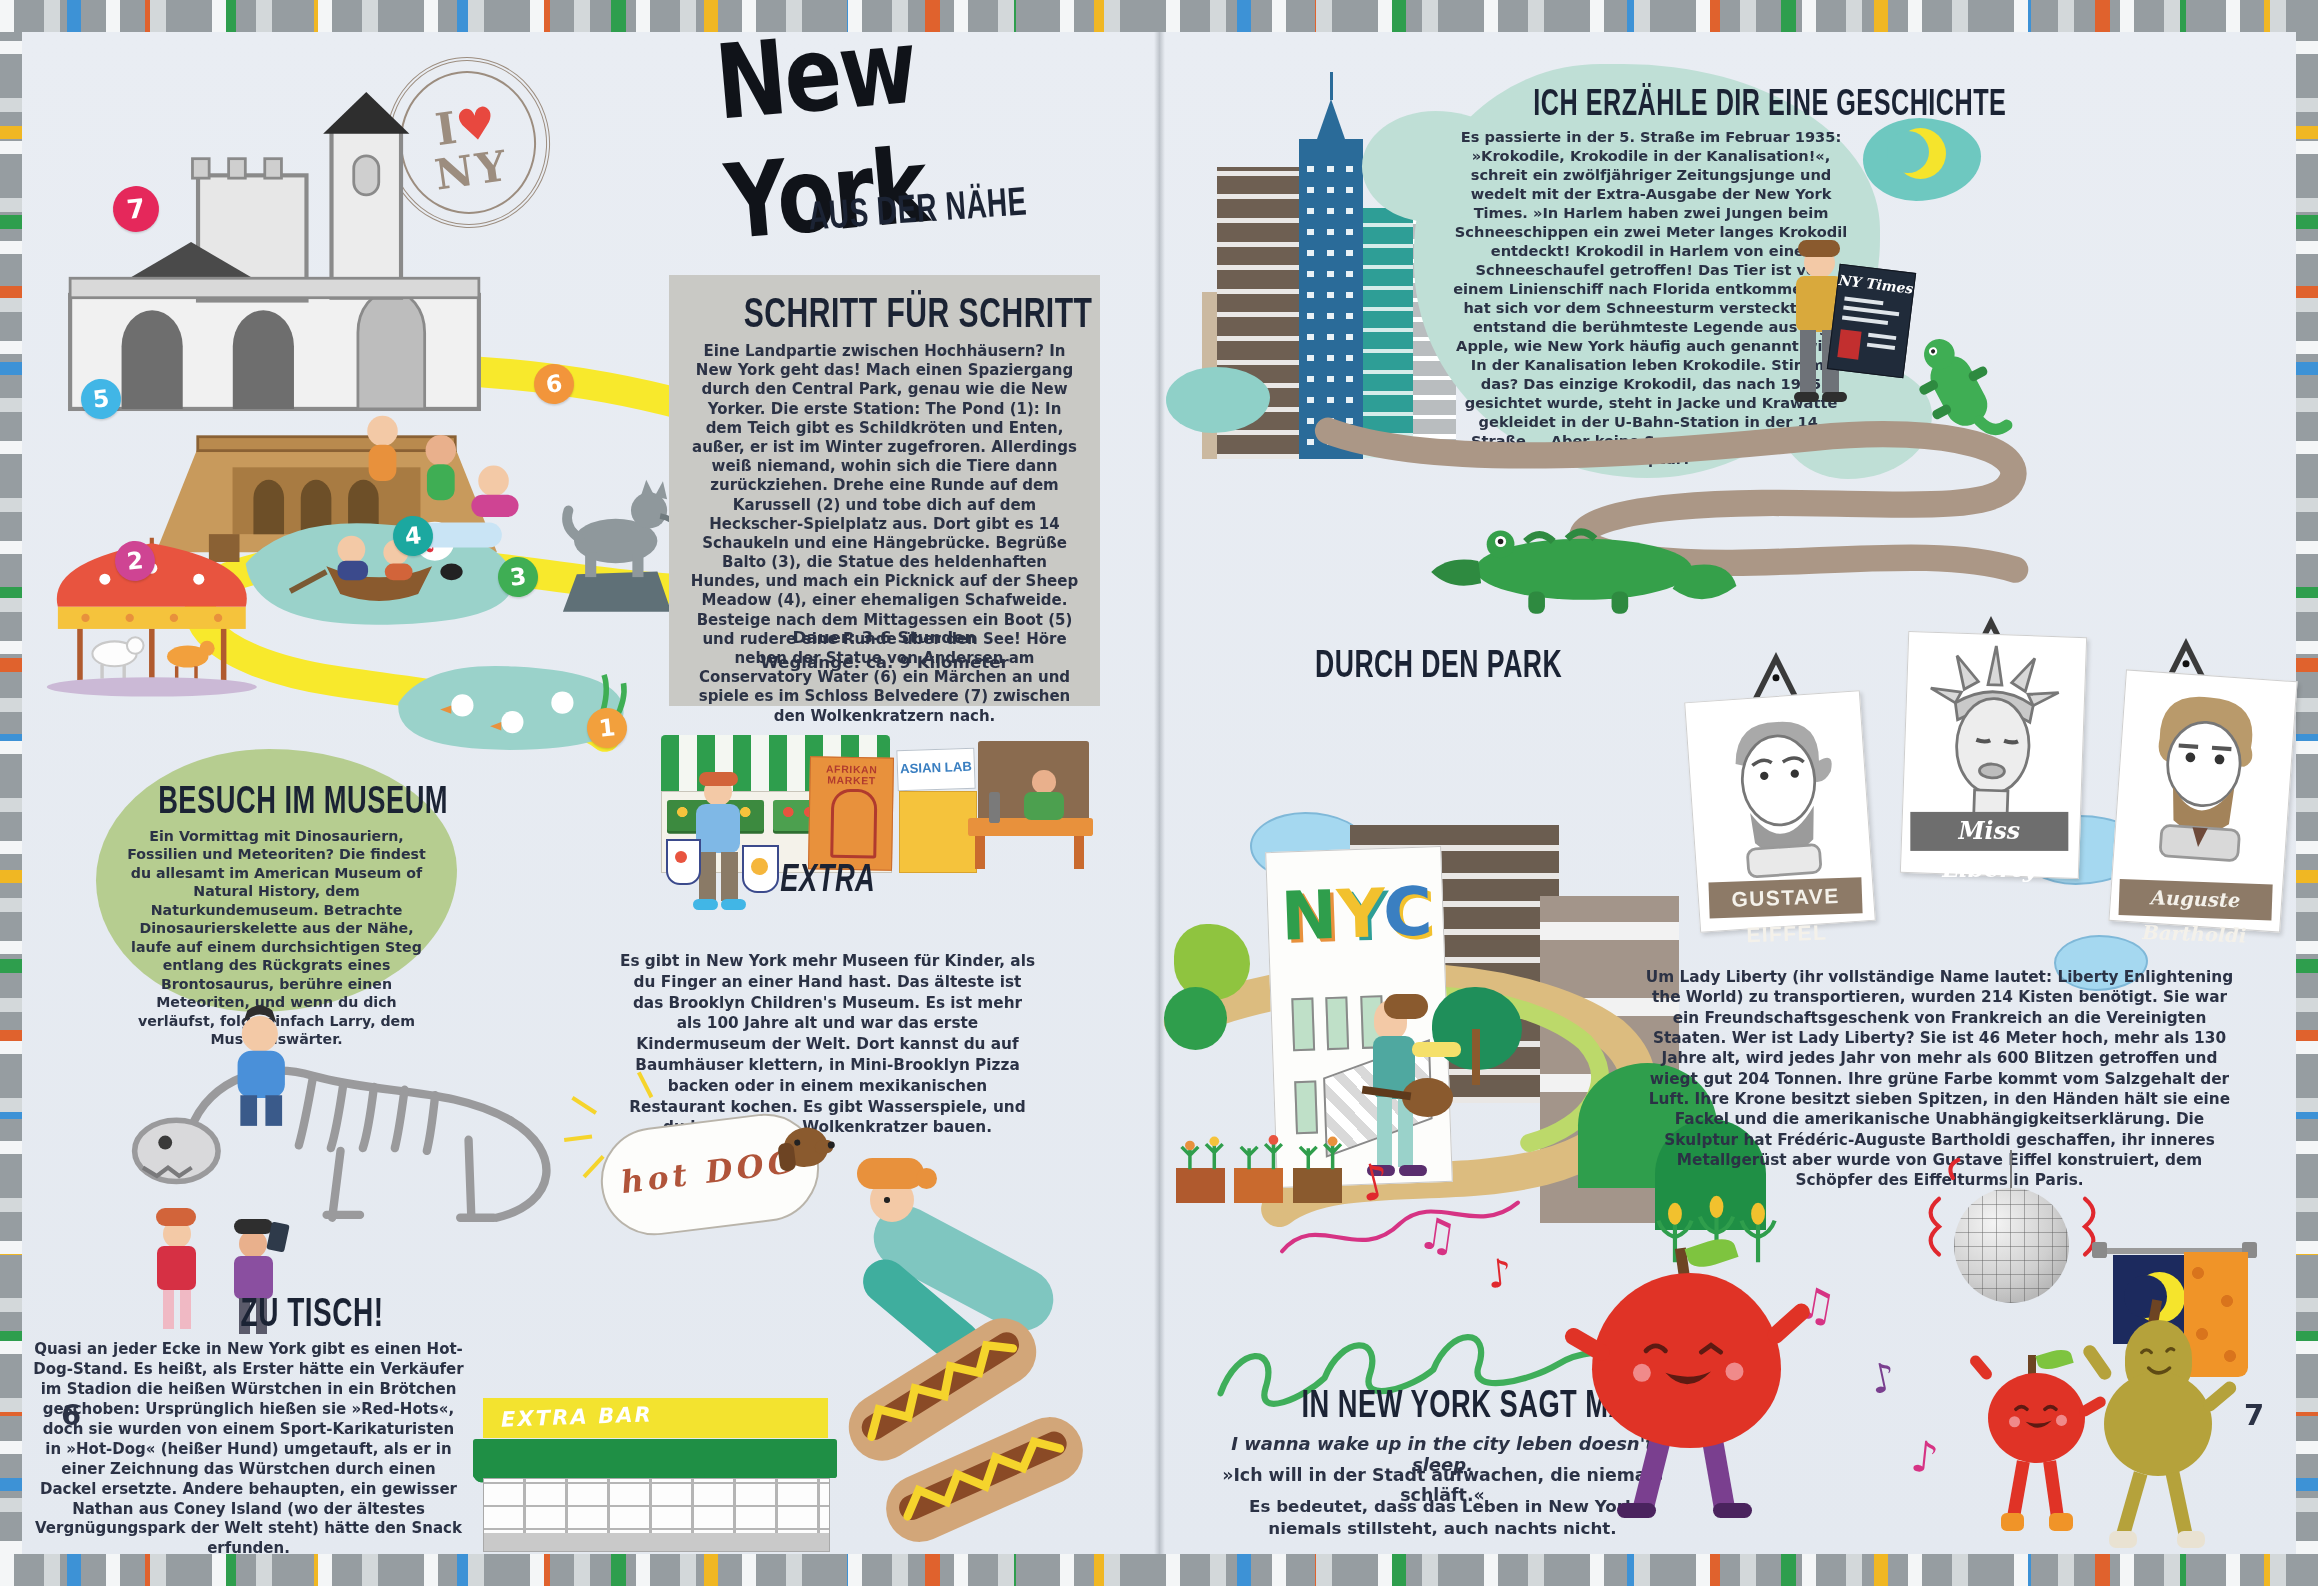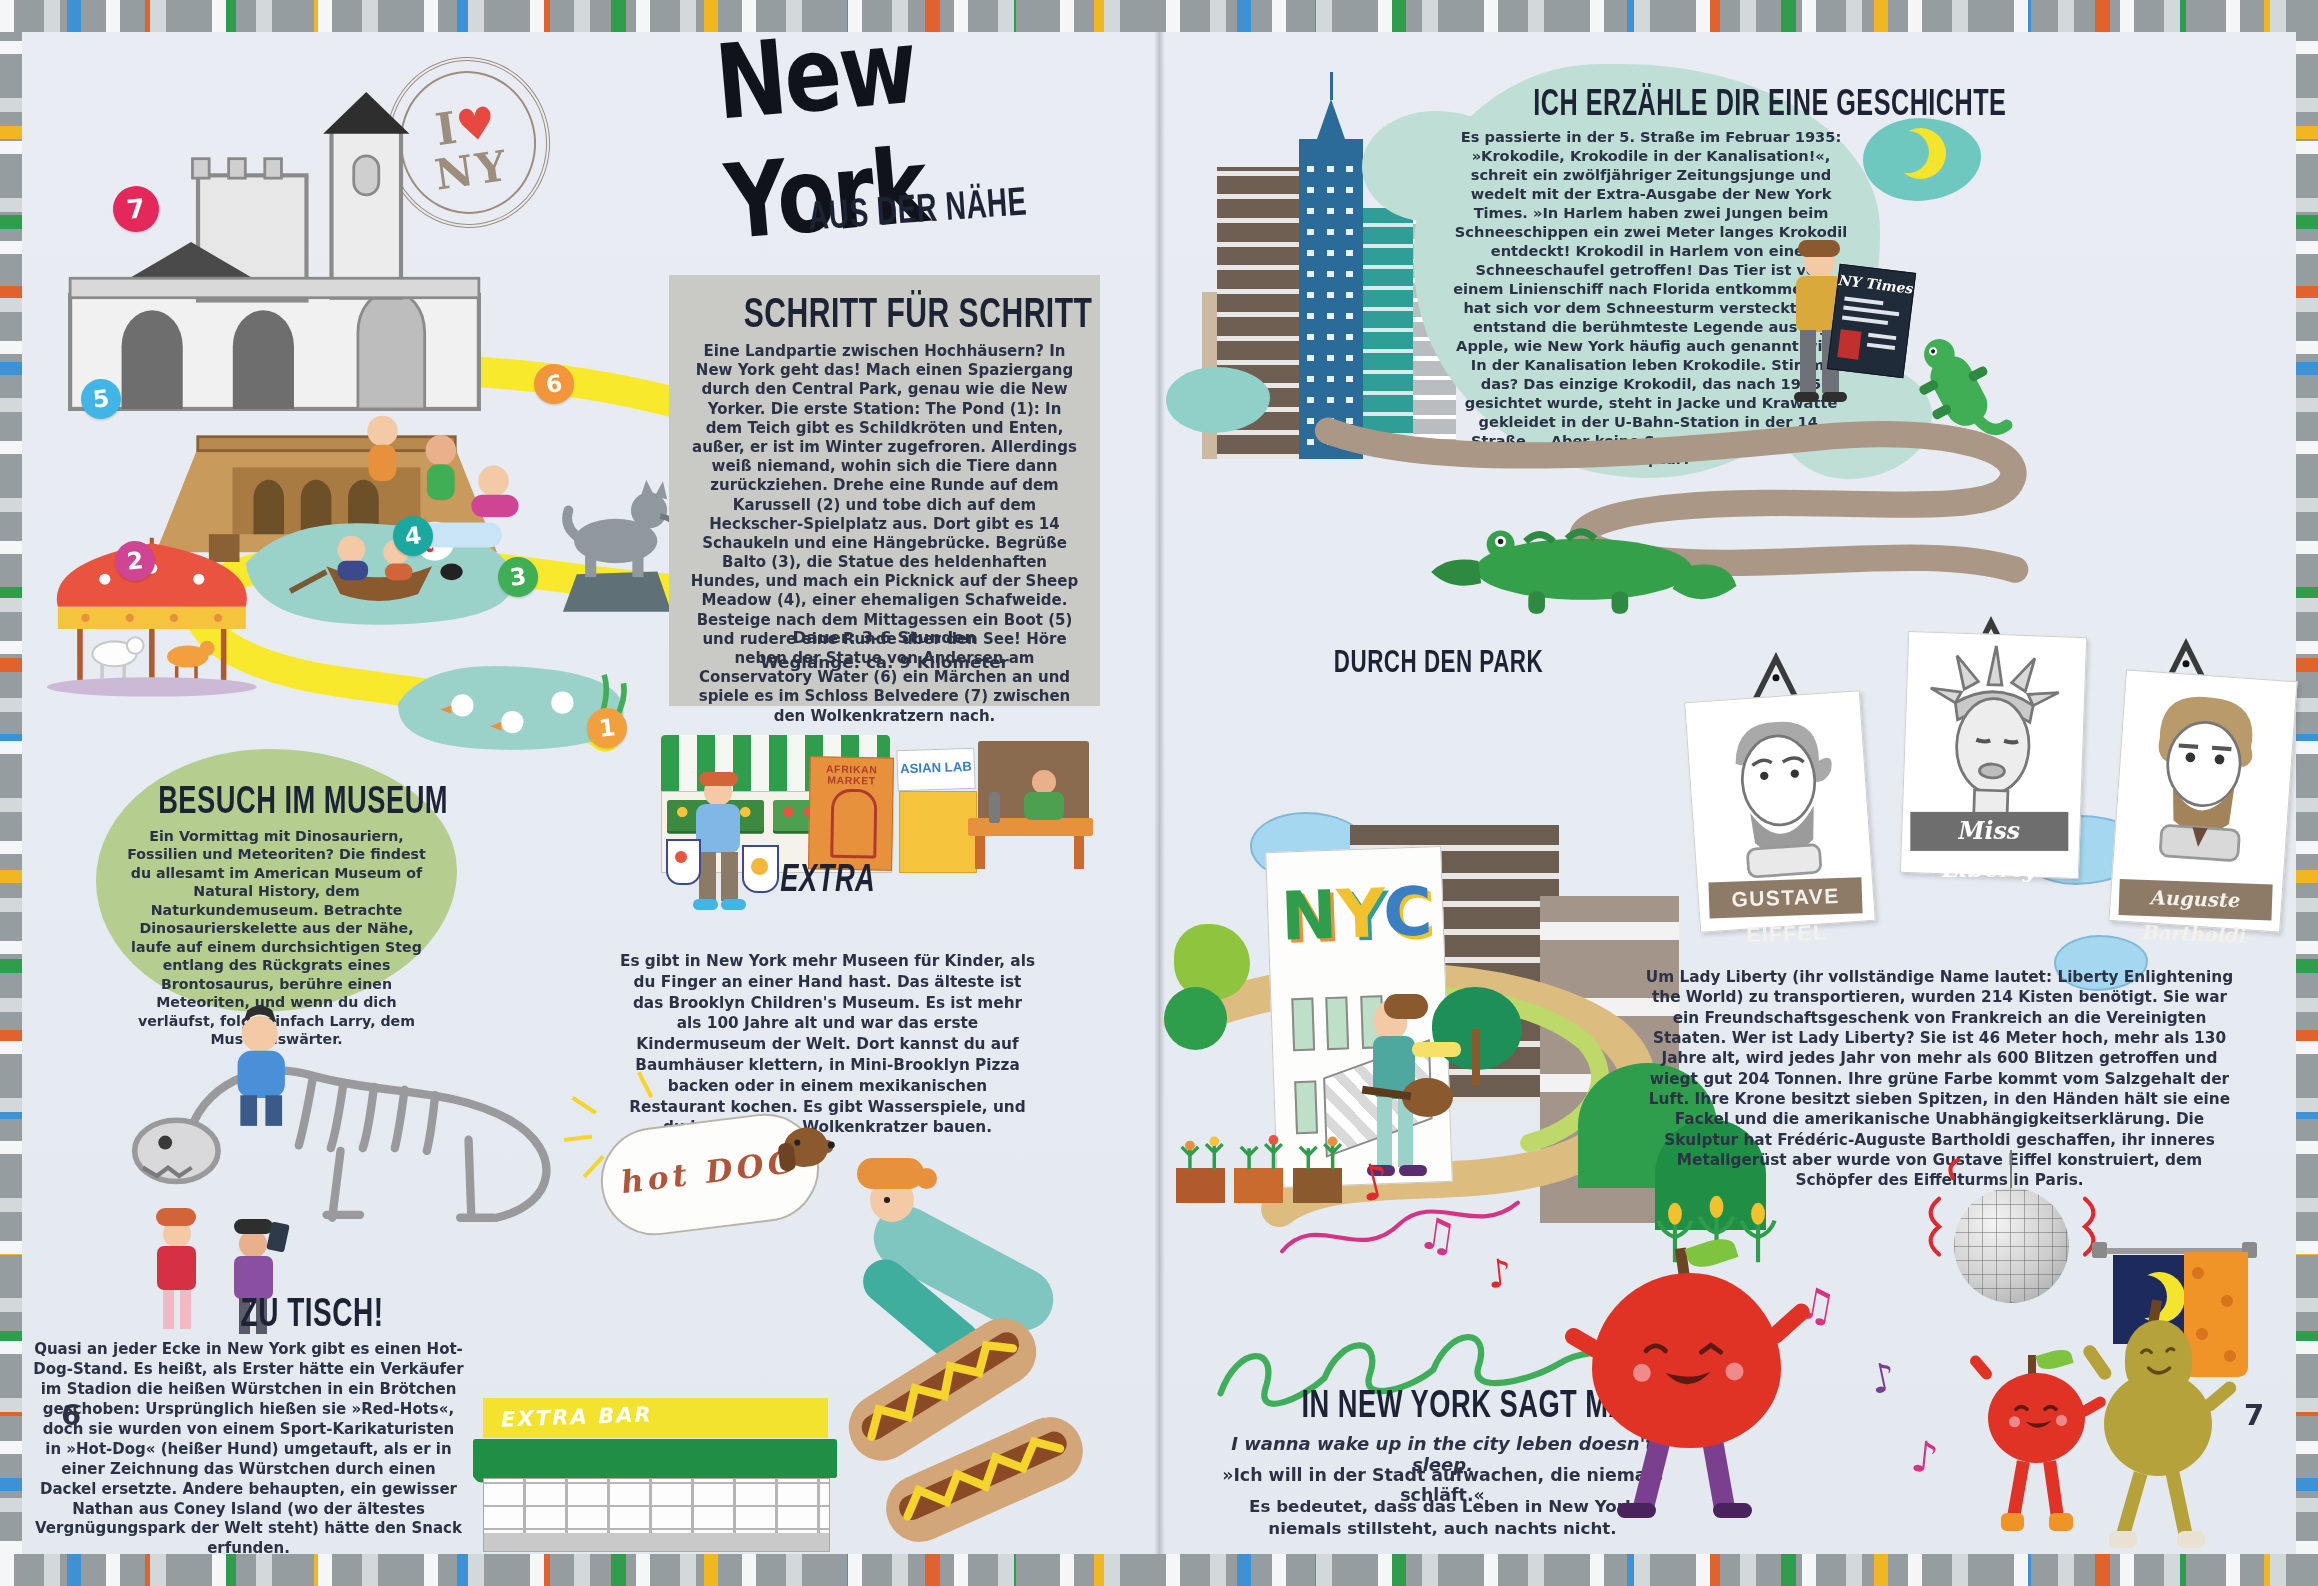--- a/index.html
+++ b/index.html
@@ -393,21 +393,21 @@
     <path d="M36,36 q-22,-4 -34,8 q14,14 36,8 Z" fill="#2e8a40"></path>
     <circle cx="52" cy="24" r="10" fill="#35a04a"></circle>
       <circle cx="52" cy="22" r="4" fill="#fff"></circle>
       <circle cx="52" cy="22" r="2" fill="#222"></circle>
     <path d="M70,22 q10,-10 20,0" stroke="#2e8a40" stroke-width="5" fill="none"></path>
     <path d="M100,20 q10,-10 20,0" stroke="#2e8a40" stroke-width="5" fill="none"></path>
     <rect x="72" y="58" width="12" height="16" rx="5" fill="#2e8a40"></rect>
     <rect x="132" y="58" width="12" height="16" rx="5" fill="#2e8a40"></rect>
   </svg>
 
-  <div class="hd" style="left:1223px;top:643px;width:431px;font-size:32px;"><span>DURCH DEN PARK</span></div>
+  <div class="hd" style="left:1223px;top:643px;width:431px;font-size:38px;"><span>DURCH DEN PARK</span></div>
 
   <div class="cloudblob" style="left:1250px;top:812px;width:111px;height:64px;background:#a5d8f0;border:2.1px solid #7fb8d8;"></div>
   <div class="cloudblob" style="left:2019px;top:815px;width:122px;height:66px;background:#a5d8f0;border:2.1px solid #7fb8d8;"></div>
   <div class="cloudblob" style="left:2054px;top:935px;width:90px;height:52px;background:#a5d8f0;border:2.1px solid #7fb8d8;"></div>
 
   <div class="a" style="left:1168px;top:785px;width:528px;height:445px;">
     <div class="a" style="left:182px;top:40px;width:209px;height:278px;background:#6b5d50;background-image:repeating-linear-gradient(0deg,rgba(255,255,255,.85) 0 5.6px,transparent 5.6px 28px);background-size:7px 100%;background-position:28px 0;background-repeat:repeat-x;"></div>
     <div class="a" style="left:372px;top:111px;width:139px;height:327px;background:#a3958a;background-image:repeating-linear-gradient(0deg,#f2f2f2 0 18px,transparent 18px 76px);background-size:9.7px 100%;background-position:104px 21px;background-repeat:repeat-x;"></div>
 
     <svg class="a" style="left:0px;top:125px;" width="528" height="320" viewBox="0 0 760 460">

